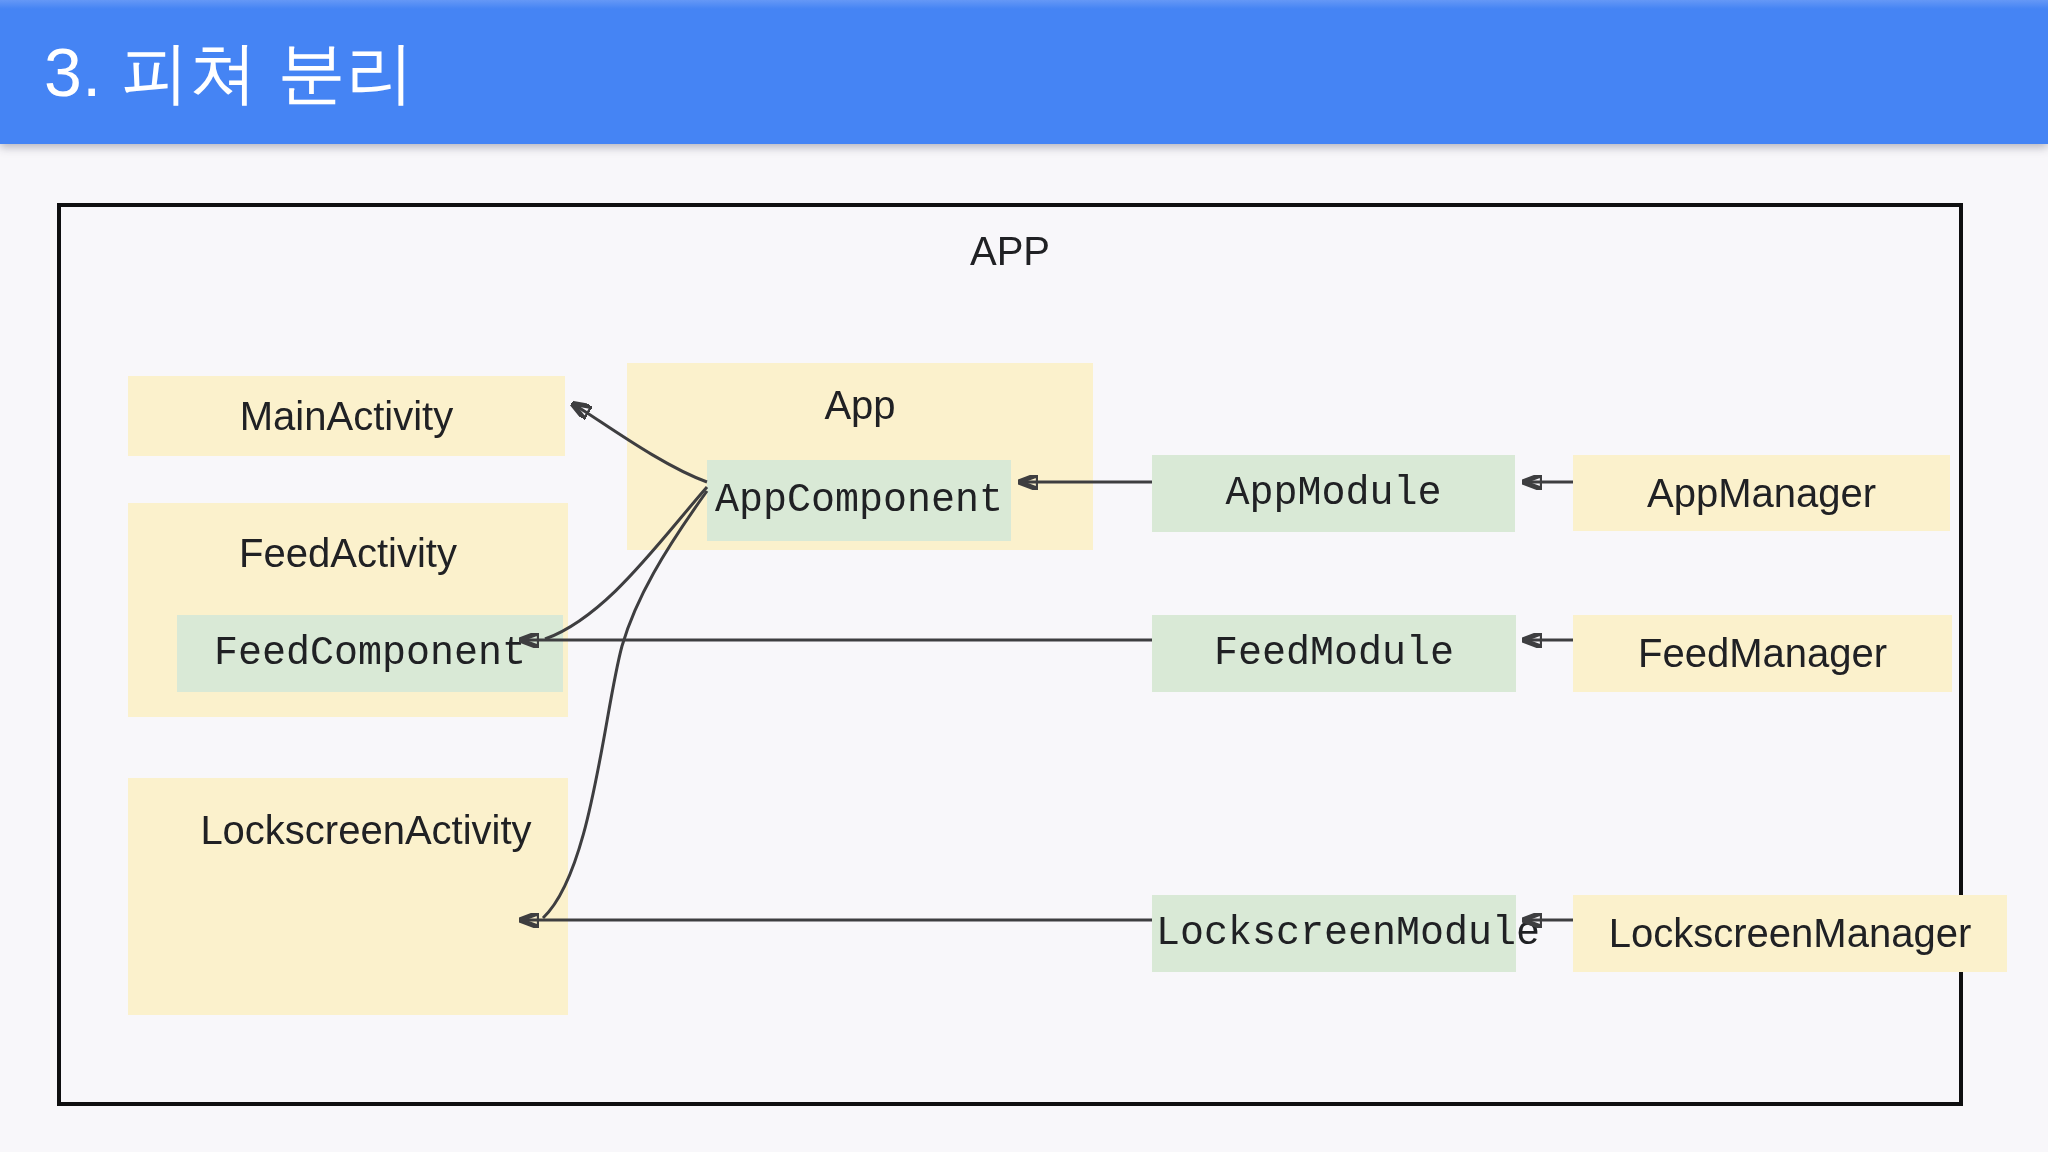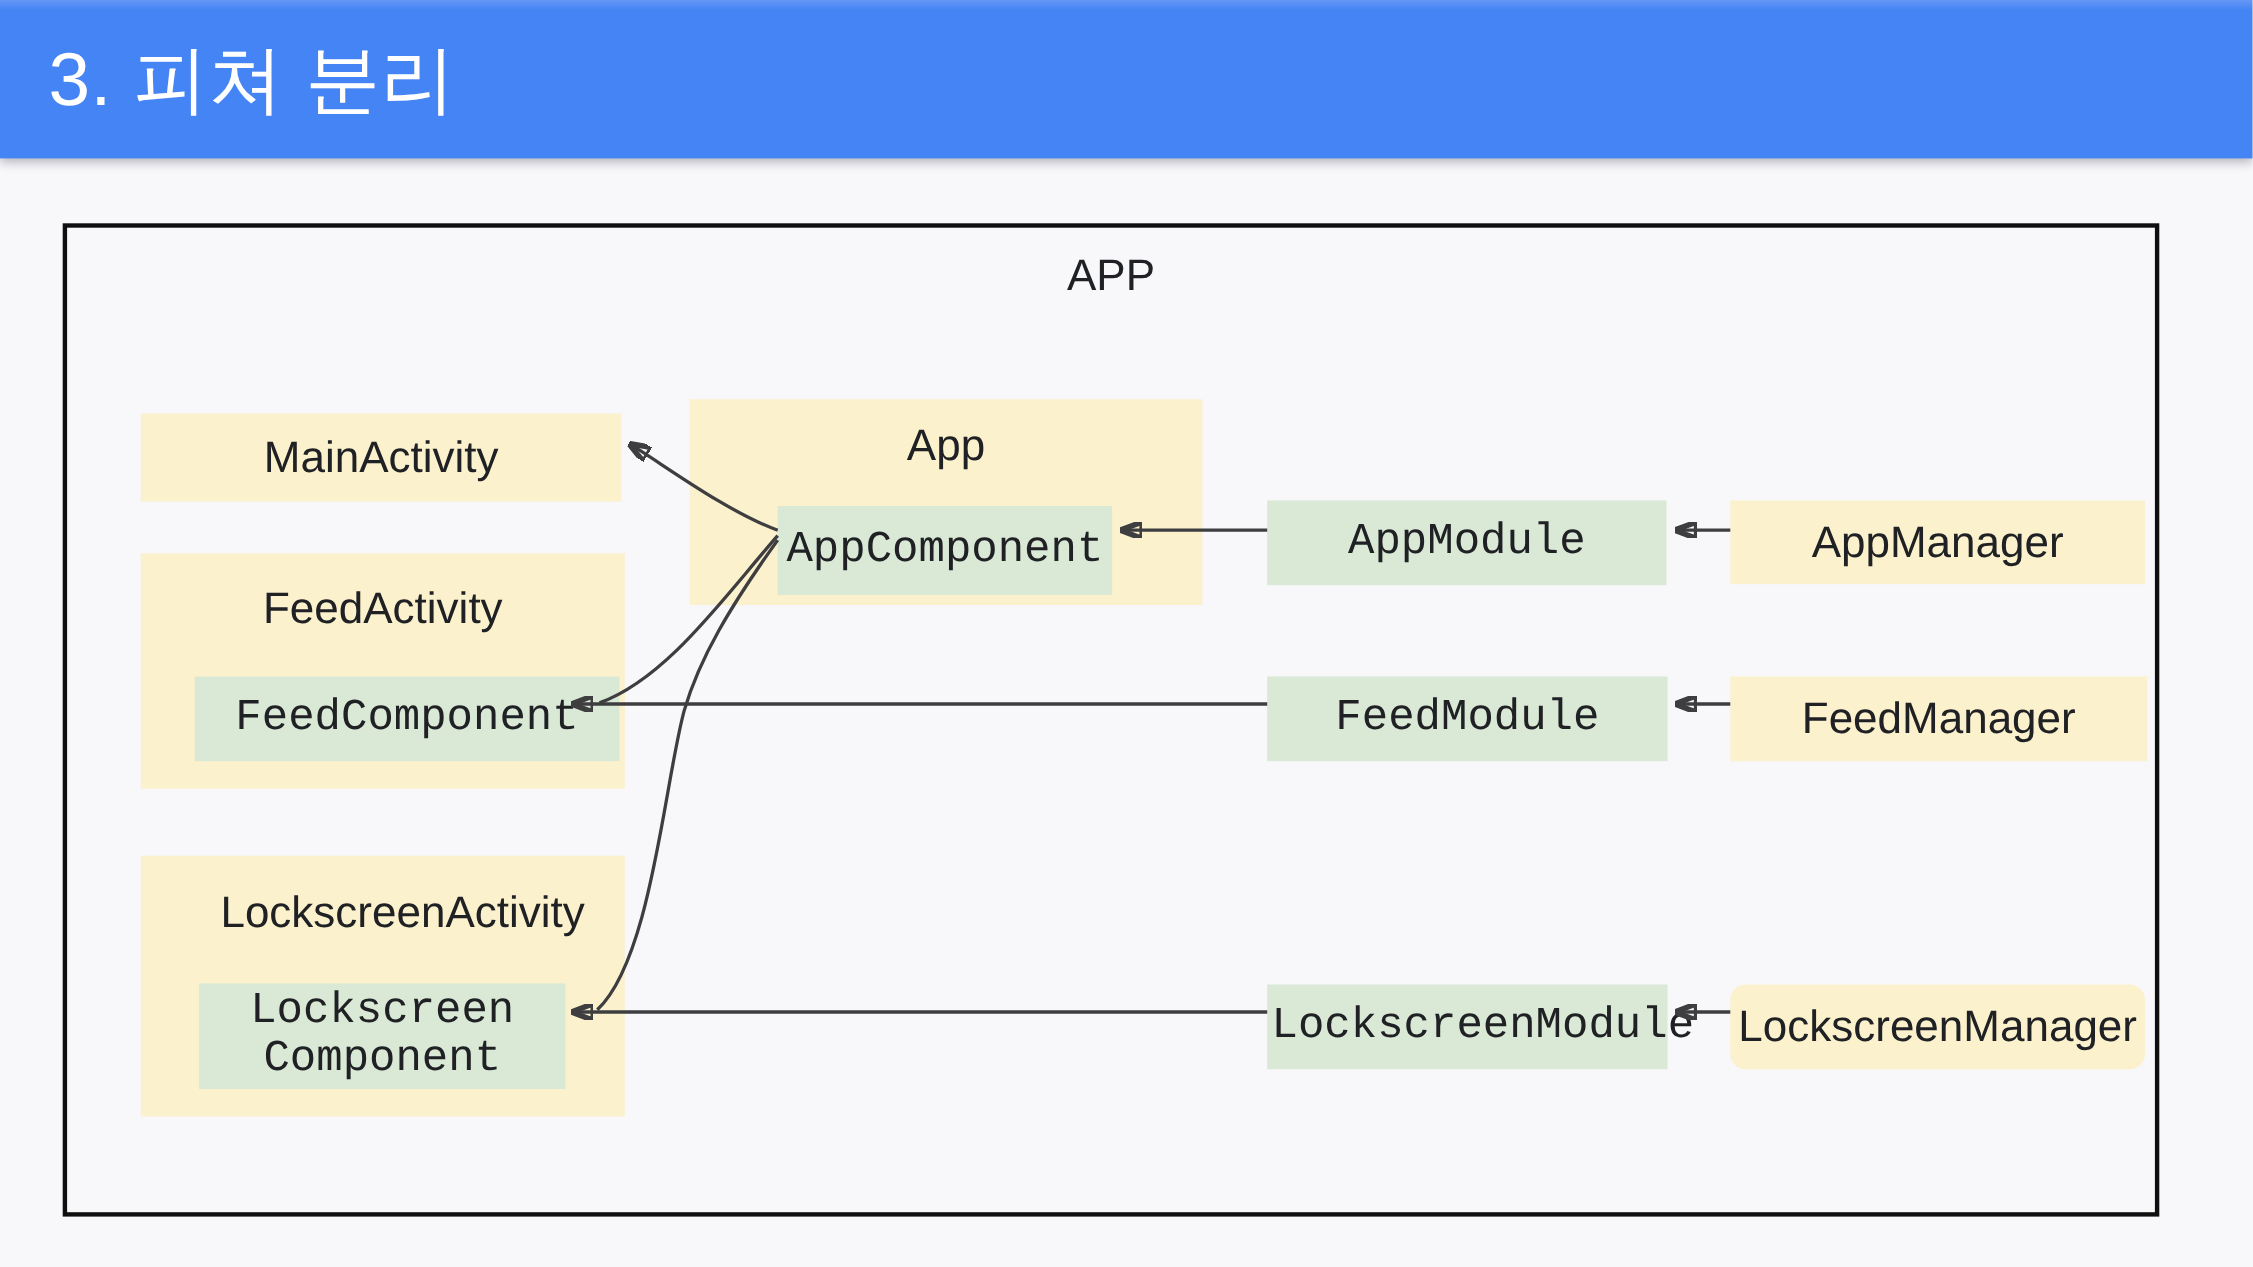--- a/index.html
+++ b/index.html
@@ -47,21 +47,21 @@
   #app-manager        {left:1573px;top:299px;width:377px;height:76px;}
   #feed-activity      {left:128px;top:359px;width:440px;height:214px;}
   #feed-activity .group-label{top:28px;}
   #feed-component     {left:177px;top:459px;width:386px;height:77px;}
   #feed-module        {left:1152px;top:459px;width:364px;height:77px;}
   #feed-manager       {left:1573px;top:459px;width:379px;height:77px;}
   #lockscreen-activity{left:128px;top:634px;width:440px;height:237px;}
   #lockscreen-activity .group-label{top:30px;margin-left:18px;}
   #lockscreen-component{left:181px;top:738px;width:333px;height:96px;flex-direction:column;line-height:44px;}
   #lockscreen-module  {left:1152px;top:739px;width:364px;height:77px;padding-left:28px;}
-  #lockscreen-manager {left:1573px;top:739px;width:377px;height:77px;border-radius:14px;}
+  #lockscreen-manager {left:1573px;top:739px;width:434px;height:77px;}
   .edges{position:absolute;left:0;top:0;width:2048px;height:1008px;pointer-events:none;}
   .edges path{stroke:#3E3E40;stroke-width:3;fill:none;}
 </style>
 </head>
 <body>
 
 <div id="screen">
 
   <div class="hdr">
     <div class="hdr-title">3. 피쳐 분리</div>
@@ -99,24 +99,20 @@
     <div class="node green" id="feed-module">
       <span>FeedModule</span>
     </div>
     <div class="node yellow" id="feed-manager">
       <span>FeedManager</span>
     </div>
 
     <div class="group" id="lockscreen-activity">
       <div class="group-label">LockscreenActivity</div>
     </div>
-    <div class="node green" id="lockscreen-component">
-      <span>Lockscreen</span>
-      <span>Component</span>
-    </div>
     <div class="node green" id="lockscreen-module">
       <span>LockscreenModule</span>
     </div>
     <div class="node yellow" id="lockscreen-manager">
       <span>LockscreenManager</span>
     </div>
 
     <svg class="edges" viewBox="0 0 2048 1008" width="2048" height="1008">
       <defs>
         <marker id="arrow" viewBox="0 0 12 9" refX="11" refY="4.5" markerWidth="20" markerHeight="15" markerUnits="userSpaceOnUse" orient="auto">

